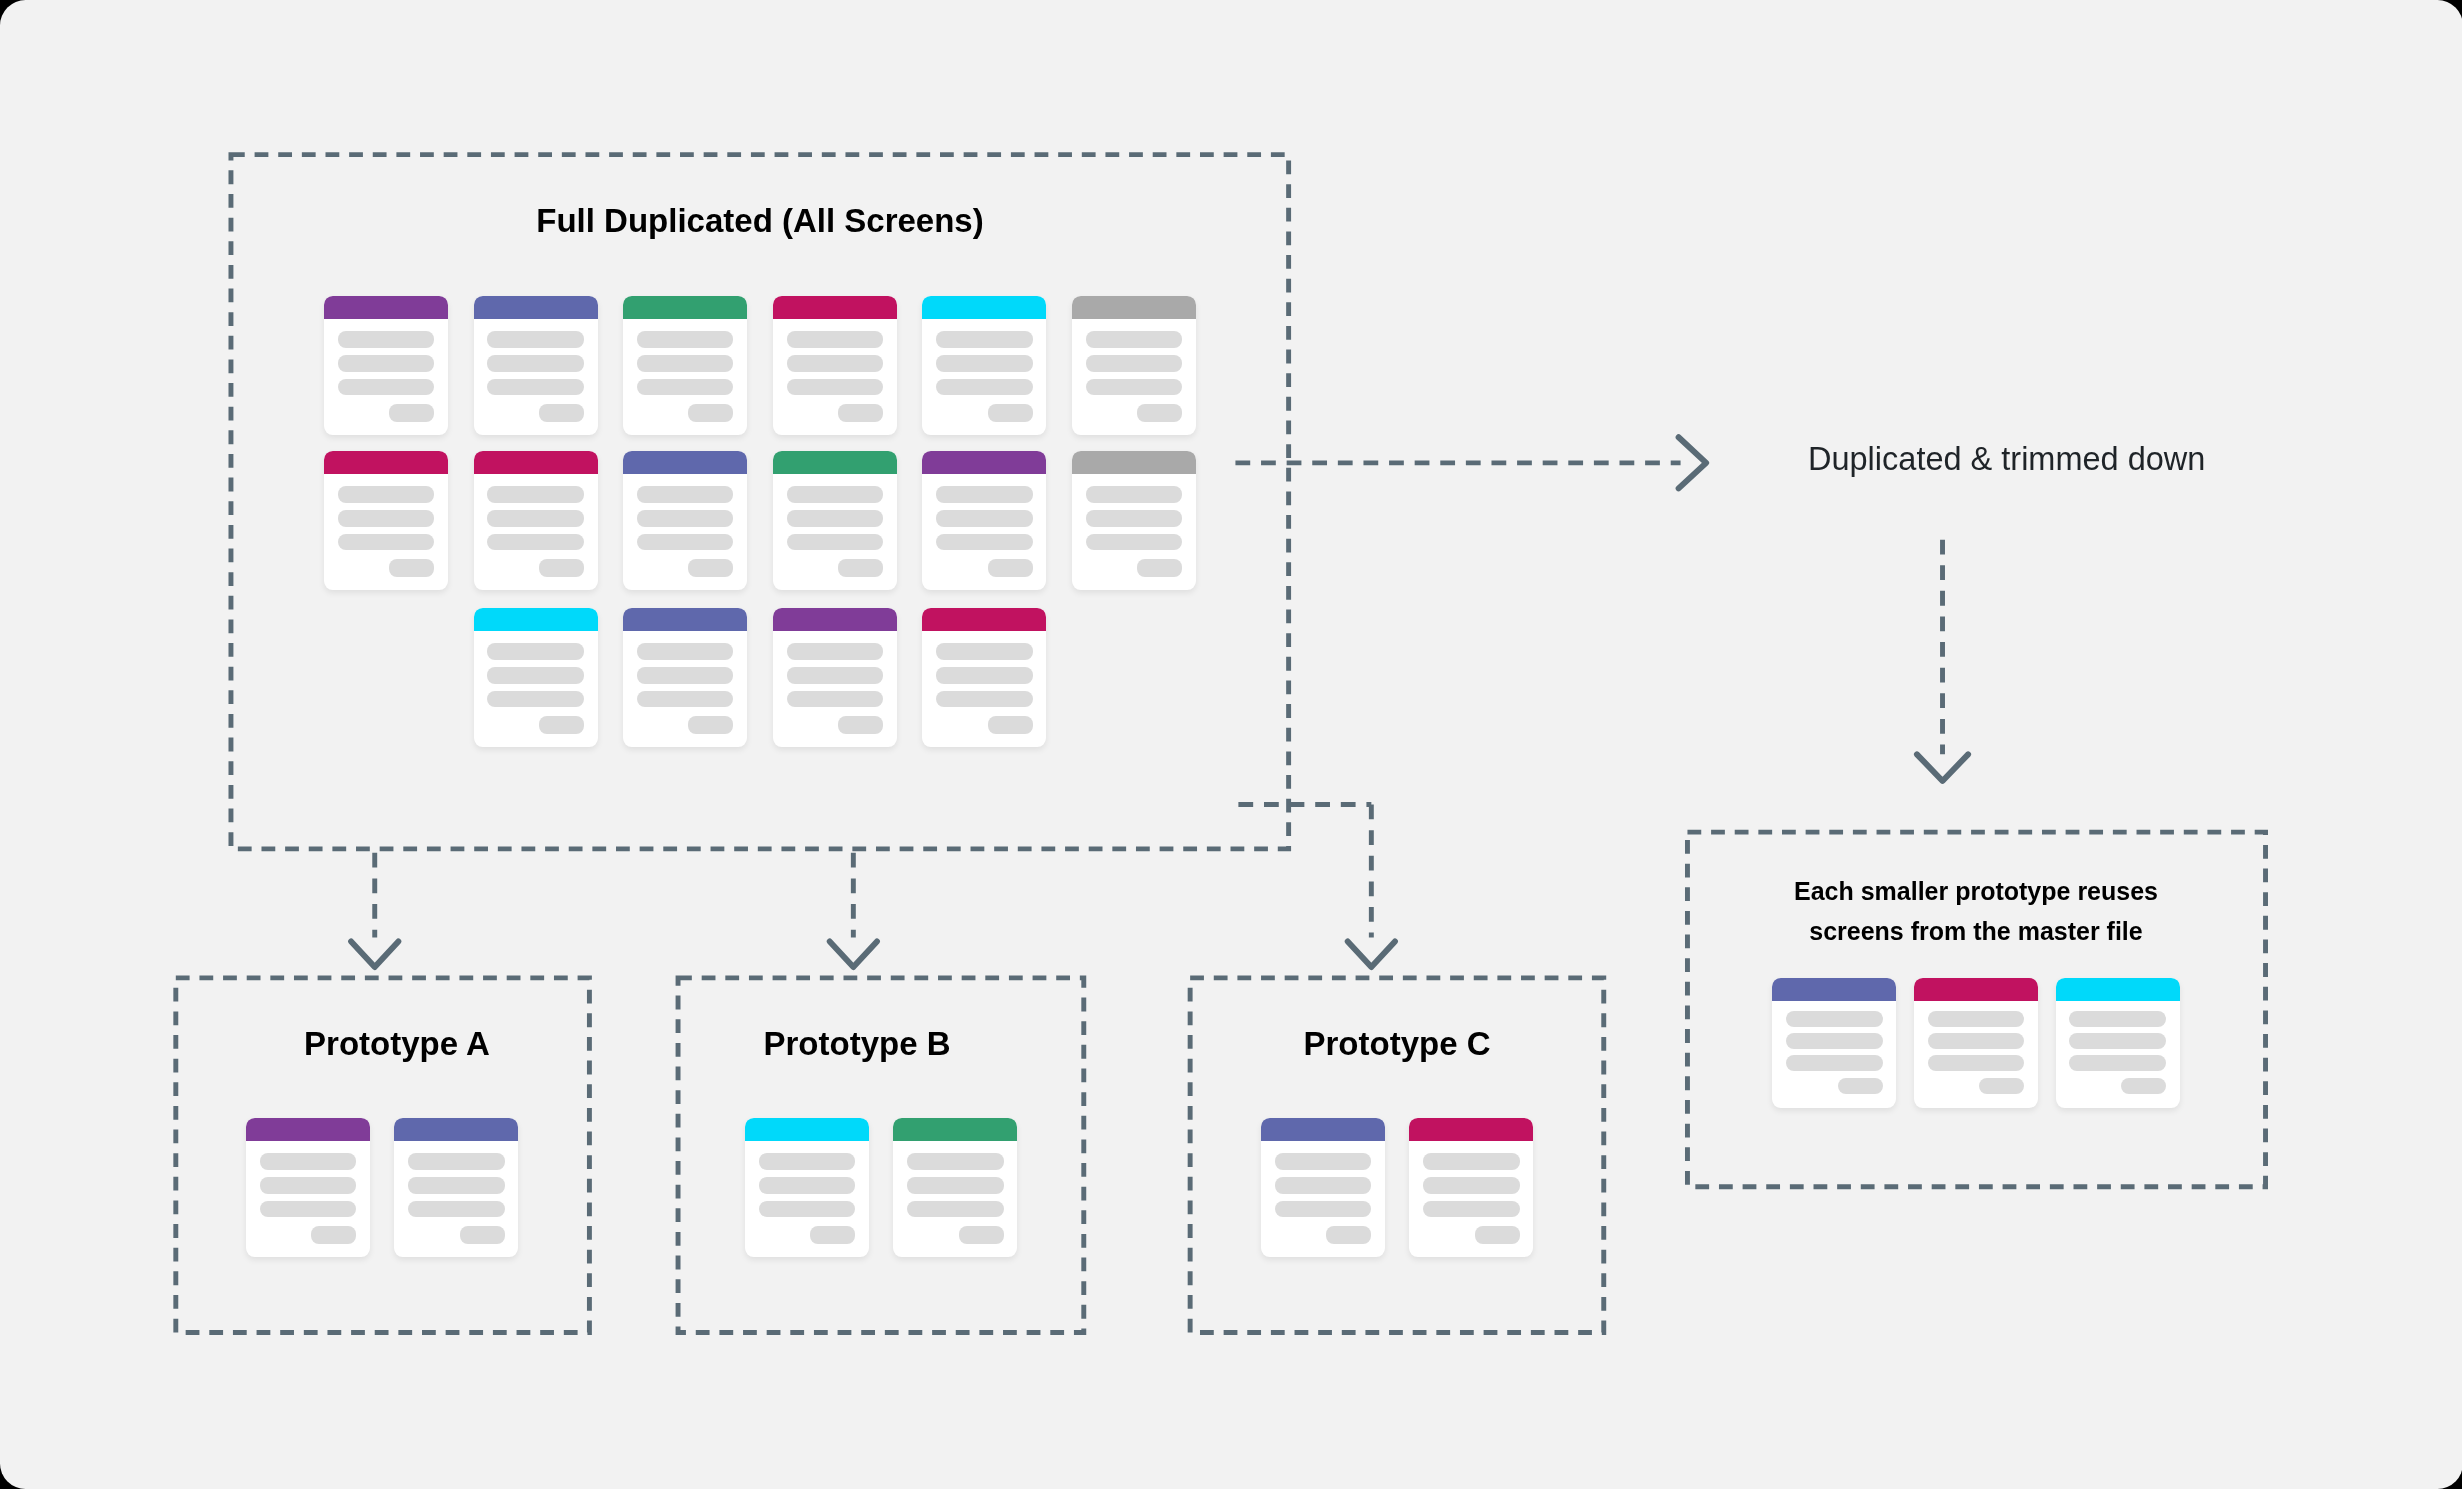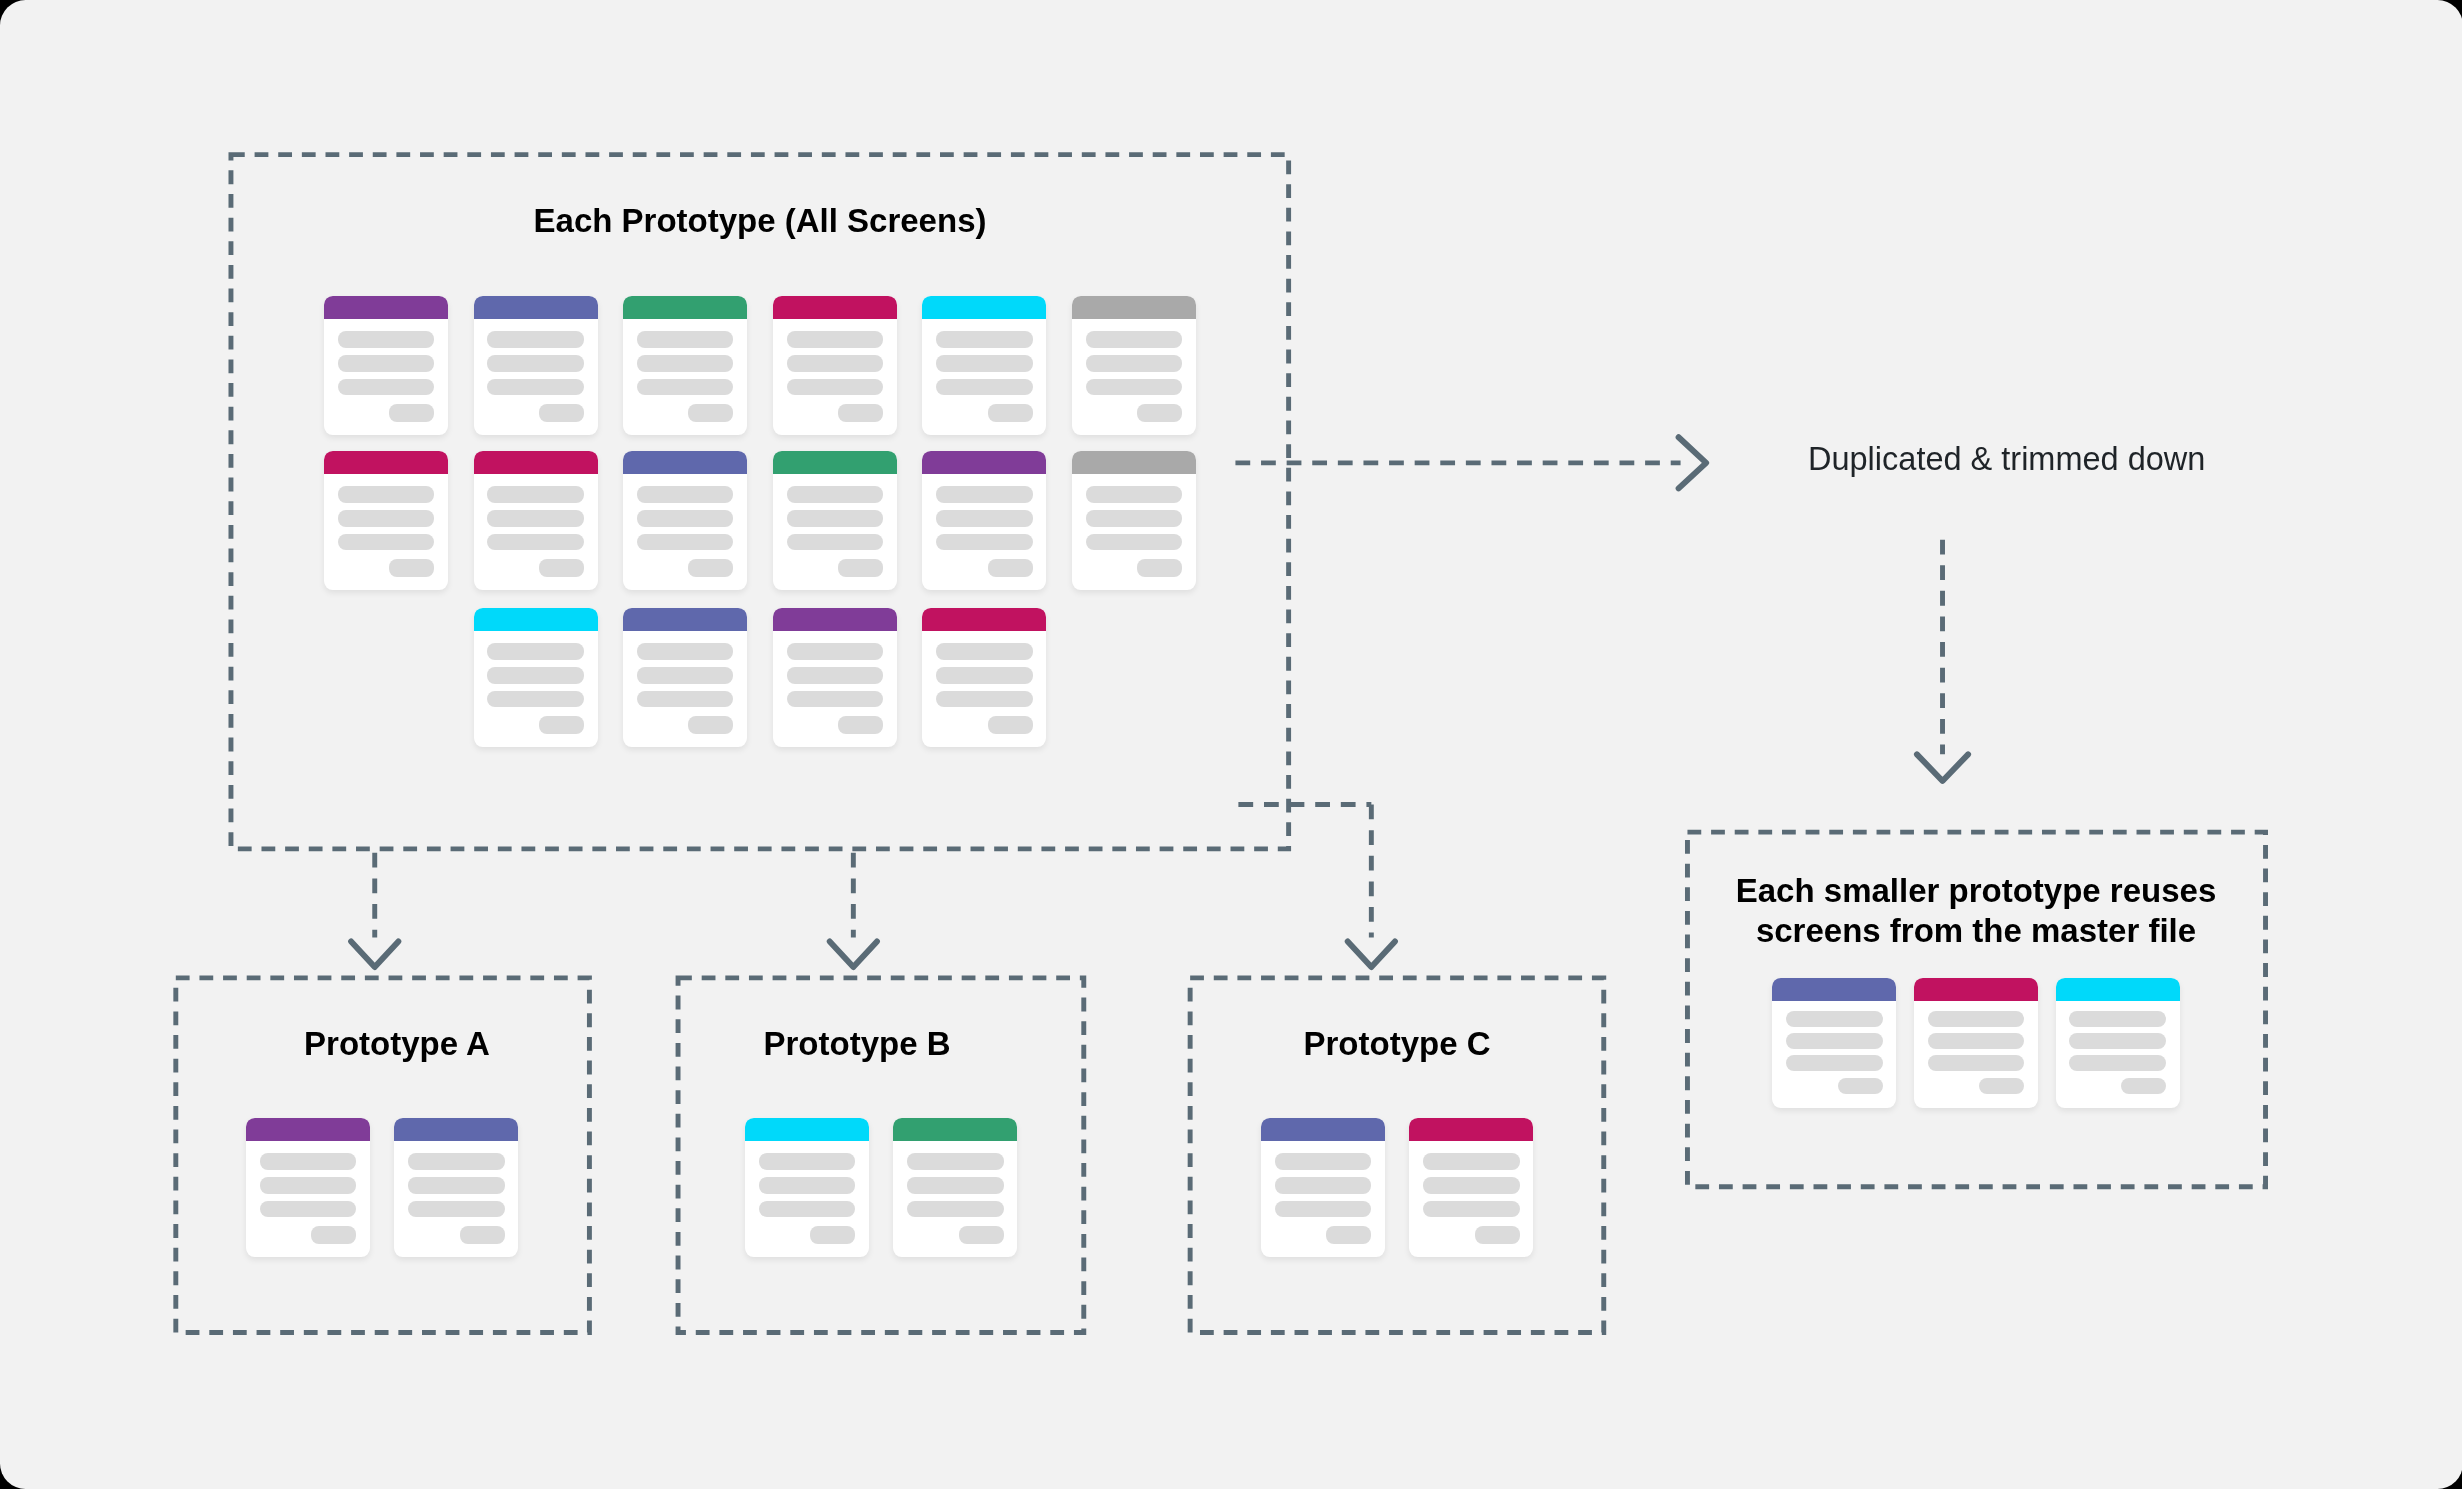--- a/index.html
+++ b/index.html
@@ -9,21 +9,21 @@
   .wires{position:absolute;left:0;top:0;width:2463px;height:1489px;}
   .wire{fill:none;stroke:var(--dash,#5A6B76);stroke-width:5;}
   .wire.boxline{stroke-dasharray:14 10;}
   .wire.arrowline{stroke-dasharray:15 11;}
   .wire.head{stroke-width:6;stroke-linecap:round;stroke-linejoin:round;}
 
   .abs{position:absolute;}
   .title{color:var(--title_text,#000);font-weight:bold;text-align:center;}
   .master-title{left:231px;top:200px;width:1058px;font-size:33px;line-height:41px;}
   .proto-title{top:1023px;width:414px;font-size:33px;line-height:41px;}
-  .reuse-title{left:1687px;top:871px;width:578px;font-size:33px;line-height:40px;}
+  .reuse-title{left:1687px;top:871px;width:578px;font-size:25px;line-height:40px;}
   .annotation{left:1808px;top:437px;width:512px;font-size:32.5px;line-height:44px;
               color:var(--annotation_text,#1F2428);}
 
   .cards-row{display:flex;justify-content:center;gap:25.6px;}
   .cards-row.proto{gap:24.6px;}
   .cards-row.reuse{gap:17.7px;}
   .card{width:124px;height:139px;background:#fff;border-radius:8.9px;overflow:hidden;
         box-shadow:0 3px 5.9px rgba(0,0,0,0.08);display:flex;flex-direction:column;flex:none;}
   .cards-row.reuse .card{height:130px;}
   .card-header{height:22.7px;flex:none;}
@@ -56,21 +56,21 @@
     <path class="wire arrowline" d="M380 866 V952"></path>
     <polyline class="wire head" points="356,956 380,982 404,956"></polyline>
 
     <path class="wire arrowline" d="M866 866 V952"></path>
     <polyline class="wire head" points="842,956 866,982 890,956"></polyline>
 
     <path class="wire arrowline" d="M1257 817 H1392 M1392 817 V952"></path>
     <polyline class="wire head" points="1368,956 1392,982 1416,956"></polyline>
   </svg>
 
-  <div class="abs title master-title">Each Prototype (All Screens)</div>
+  <div class="abs title master-title">Full Duplicated (All Screens)</div>
   <div class="abs cards-row" style="left:231px;top:296px;width:1058px;">
       <div class="card">
         <div class="card-header" style="background: rgb(128, 60, 152);"></div>
         <div class="card-body">
           <div class="line"></div>
           <div class="line"></div>
           <div class="line"></div>
           <div class="line small"></div>
         </div>
       </div>

